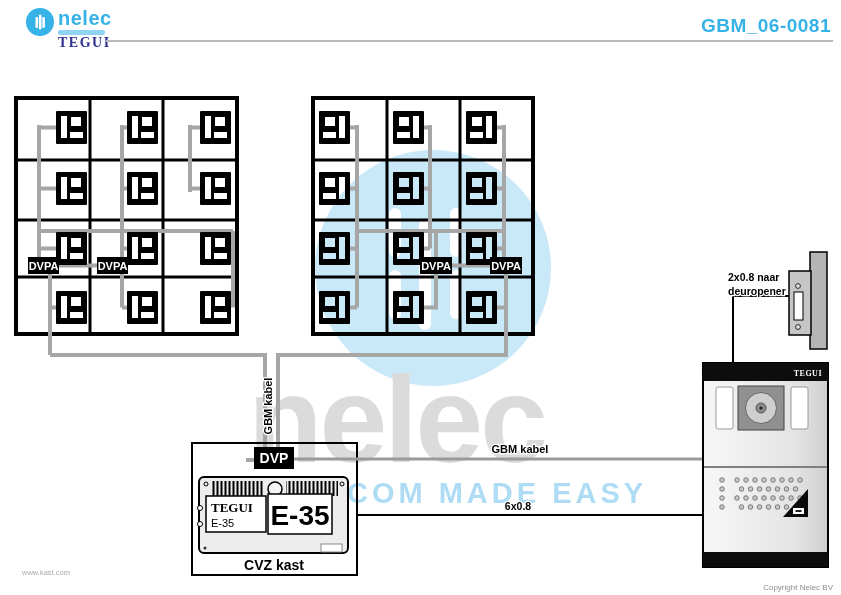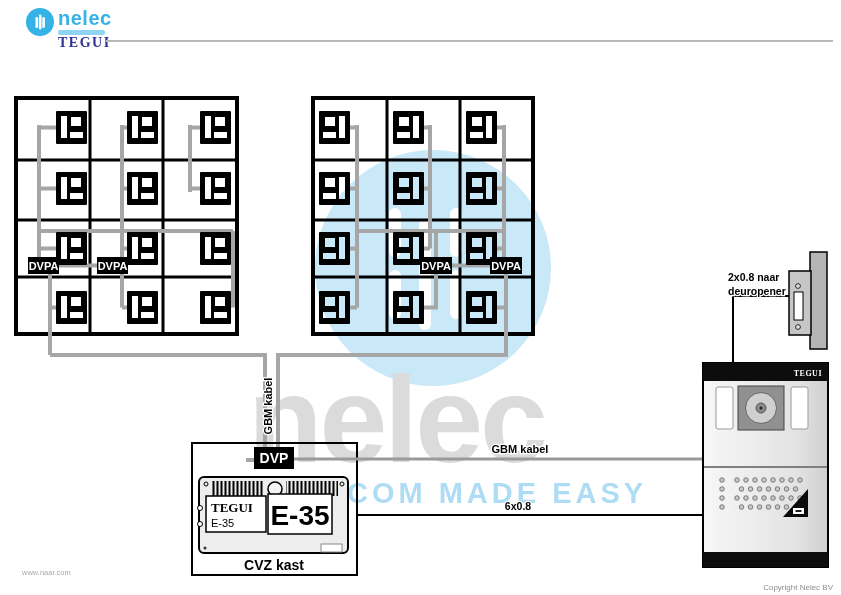--- a/index.html
+++ b/index.html
@@ -43,20 +43,21 @@
       <rect x="9.5" y="9" width="2.6" height="11" rx="1.3" fill="#fff"></rect>
       <rect x="12.9" y="6.5" width="2.6" height="15" rx="1.3" fill="#fff"></rect>
       <rect x="16.3" y="9" width="2.6" height="11" rx="1.3" fill="#fff"></rect>
     </svg>
   </span>
   <div class="brand-block">
     <div class="brand-name">nelec</div>
     <div class="tagline-bar"></div>
     <div class="sub-brand">TEGUI</div>
   </div>
+  <div class="doc-number">GBM_06-0081</div>
   <div class="header-rule"></div>
 </div>
 
 <svg width="841" height="595" viewBox="0 0 841 595" style="position:absolute;left:0;top:0;">
   <defs>
     <symbol id="ph-l" viewBox="0 0 31 33">
       <path fill-rule="evenodd" fill="#000" d="M1,0 H30 Q31,0 31,1 V32 Q31,33 30,33 H1 Q0,33 0,32 V1 Q0,0 1,0 Z
            M5,5 H11 V27 H5 Z  M15,6 H25 V15 H15 Z  M14,21 H27 V27 H14 Z"></path>
     </symbol>
     <symbol id="ph-r" viewBox="0 0 31 33">
@@ -258,14 +259,14 @@
         <circle cx="786.5" cy="507" r="2.3" fill="#c8c8c8" stroke="#555" stroke-width="0.7"></circle>
         <circle cx="795.5" cy="507" r="2.3" fill="#c8c8c8" stroke="#555" stroke-width="0.7"></circle>
       </g>
     <path d="M783,517 L808,517 L808,489 Z" fill="#0b0b0b"></path>
     <rect x="793" y="508" width="11" height="6" fill="#fff"></rect>
     <rect x="795.5" y="510" width="6" height="2" fill="#222"></rect>
     <rect x="703" y="552" width="125" height="15" fill="#0d0d0d"></rect>
   </g>
 </svg>
 
-<div class="site-url">www.naar.com</div>
+<div class="site-url">www.kast.com</div>
 <div class="copyright">Copyright Nelec BV</div>
 
 </body></html>

